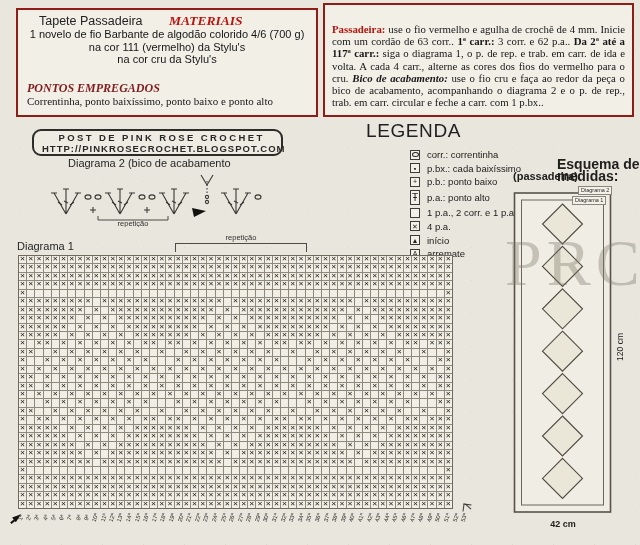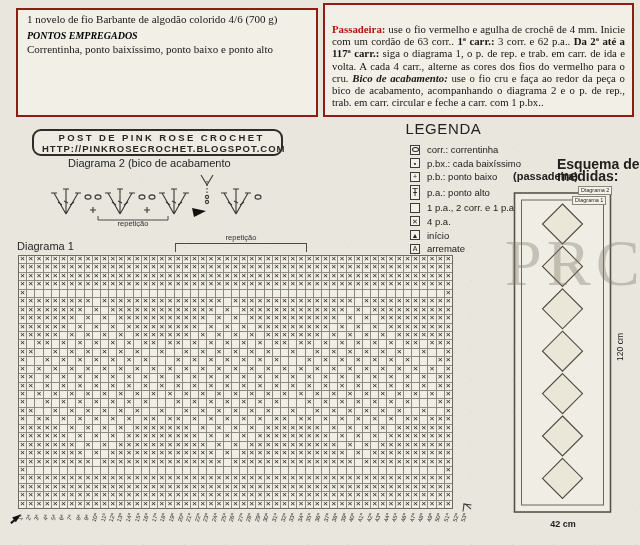--- a/index.html
+++ b/index.html
@@ -12,23 +12,23 @@
     font-family:"Liberation Sans", sans-serif;color:#1c1c1c;
   }
   .abs{position:absolute;}
   
   .redbox{border:2px solid #8f1d17;background:#f2efe7;box-sizing:border-box;}
   #materials-box{left:16px;top:8px;width:302px;height:109px;padding:3px 9px;}
   #materials-title-row{position:relative;height:15px;}
   #materials-title{font-size:12.5px;color:#222;position:absolute;left:12px;top:1px;}
   #materials-heading{font-family:"Liberation Serif",serif;font-style:italic;font-weight:bold;
     font-size:13.5px;color:#bd140d;position:absolute;left:142px;top:0;}
-  .mline{font-family:Liberation Serif, serif;font-size:11px;line-height:12.6px;white-space:nowrap;color:#161616;}
+  .mline{font-family:Liberation Sans, sans-serif;font-size:11px;line-height:12.6px;white-space:nowrap;color:#161616;text-align:center;}
   #points-heading{font-family:"Liberation Serif",serif;font-style:italic;font-weight:bold;
-    font-size:10px;color:#000000;margin-top:3px;line-height:14px;}
+    font-size:12px;color:#7f1d1d;margin-top:15px;line-height:14px;}
   #points-line{font-family:Liberation Serif, serif;font-size:11px;line-height:12.5px;white-space:nowrap;color:#161616;}
 
   #instructions-box{left:323px;top:3px;width:311px;height:114px;padding:18px 7px;}
   #instructions-text{font-family:"Liberation Serif",serif;font-size:10.8px;line-height:12.2px;
     text-align:justify;color:#161616;}
   .sg-rb{color:#b3120c;font-weight:bold;}
   .sg-b{font-weight:bold;}
   .sg-bi{font-weight:bold;font-style:italic;}
 
   
@@ -37,21 +37,21 @@
   .stamp-line{font-size:9.5px;font-weight:bold;color:#2a2826;line-height:11px;}
   #stamp-line1{letter-spacing:2.4px;}
   #stamp-line2{letter-spacing:1.0px;}
 
   
   #diagram2-label{left:68px;top:157px;font-size:11px;color:#262626;}
   #diagram2-svg{left:44px;top:167px;}
 
   
   #legend{left:366px;top:120px;}
-  #legend-title{font-size:15px;letter-spacing:0.6px;color:#1f1f1f;text-align:center;}
+  #legend-title{font-size:19px;letter-spacing:0.6px;color:#1f1f1f;}
   #legend-items{margin-top:7px;padding-left:44px;}
   .lg-row{display:flex;align-items:center;margin-bottom:2.6px;height:11px;}
   .lg-row.tall{height:15px;}
   .lg-box{width:10px;height:10px;border:1.2px solid #3d3b37;background:#f3f0e8;box-sizing:border-box;
     display:flex;align-items:center;justify-content:center;font-size:7px;line-height:7px;color:#23211e;flex:0 0 10px;}
   .lg-row.tall .lg-box{height:15px;font-size:10px;}
   .lg-oval{width:5px;height:3.2px;border:1px solid #2c2a27;border-radius:50%;}
   .lg-label{font-size:9.5px;margin-left:7px;color:#23211e;white-space:nowrap;}
 
   
@@ -88,22 +88,28 @@
   #schema-label-inner{left:572px;top:196px;}
   #schema-height{left:615px;top:333px;font-size:8.5px;color:#23211e;writing-mode:vertical-rl;transform:rotate(180deg);}
   #schema-width{left:540px;top:519px;width:46px;text-align:center;font-size:9px;font-weight:bold;color:#23211e;}
   #watermark{left:505px;top:230px;font-family:"Liberation Serif",serif;font-size:66px;line-height:66px;
     color:rgba(125,120,108,0.38);letter-spacing:5px;pointer-events:none;z-index:5;}
 </style>
 </head>
 <body>
 
 <div class="abs redbox" id="materials-box">
+  <div id="materials-title-row">
+    <span id="materials-title">Tapete Passadeira</span>
+    <span id="materials-heading">MATERIAIS</span>
+  </div>
   <div>
       <div class="mline">1 novelo de fio Barbante de algodão colorido 4/6 (700 g)</div>
+      <div class="mline">na cor 111 (vermelho) da Stylu's</div>
+      <div class="mline">na cor cru da Stylu's</div>
     </div>
   <div id="points-heading">PONTOS EMPREGADOS</div>
   <div id="points-line">Correntinha, ponto baixíssimo, ponto baixo e ponto alto</div>
 </div>
 
 <div class="abs redbox" id="instructions-box">
   <div id="instructions-text"><span class="sg-rb">Passadeira: </span><span>use o fio vermelho e agulha de crochê de 4 mm. Inicie com um cordão de 63 corr.. </span><span class="sg-b">1ª carr.: </span><span>3 corr. e 62 p.a.. </span><span class="sg-b">Da 2ª até a 117ª carr.: </span><span>siga o diagrama 1, o p. de rep. e trab. em carr. de ida e volta. A cada 4 carr., alterne as cores dos fios do vermelho para o cru. </span><span class="sg-bi">Bico de acabamento: </span><span>use o fio cru e faça ao redor da peça o bico de acabamento, acompanhando o diagrama 2 e o p. de rep., trab. em carr. circular e feche a carr. com 1 p.bx..</span></div>
 </div>
 
 <div class="abs" id="stamp">

